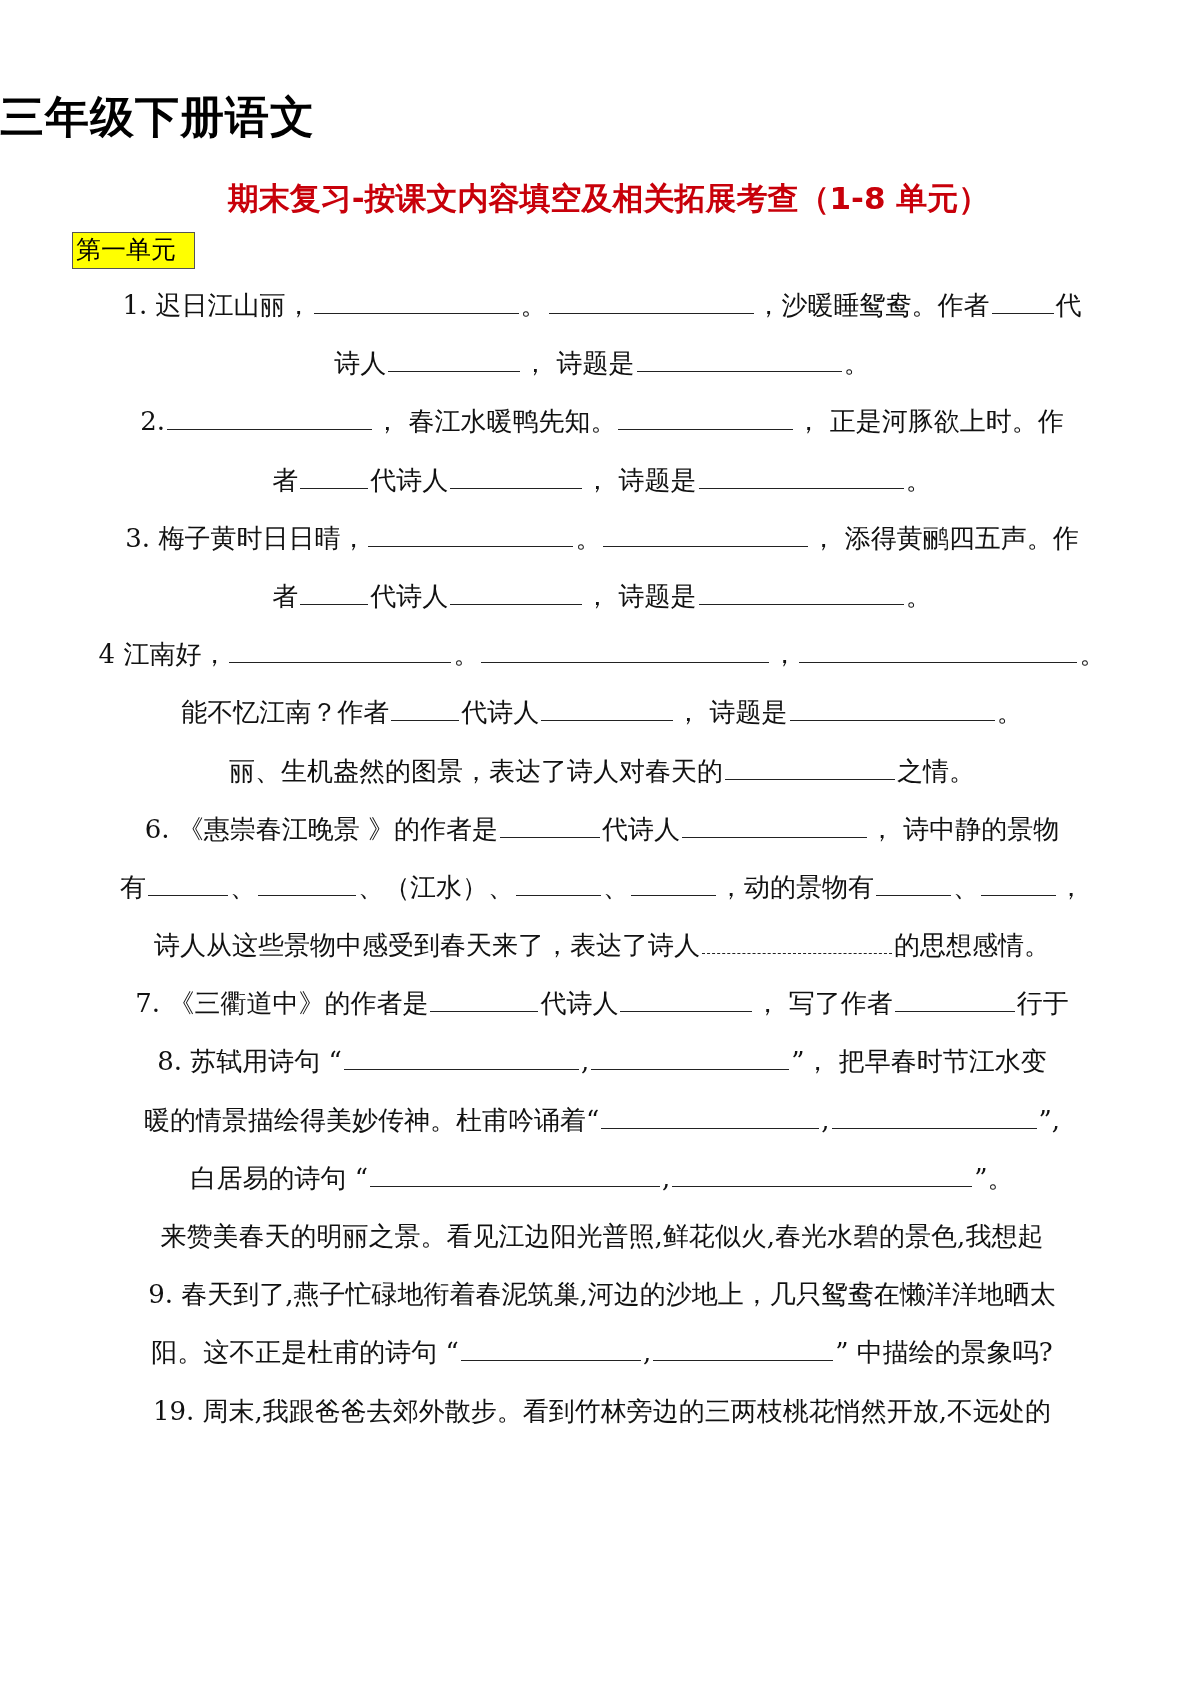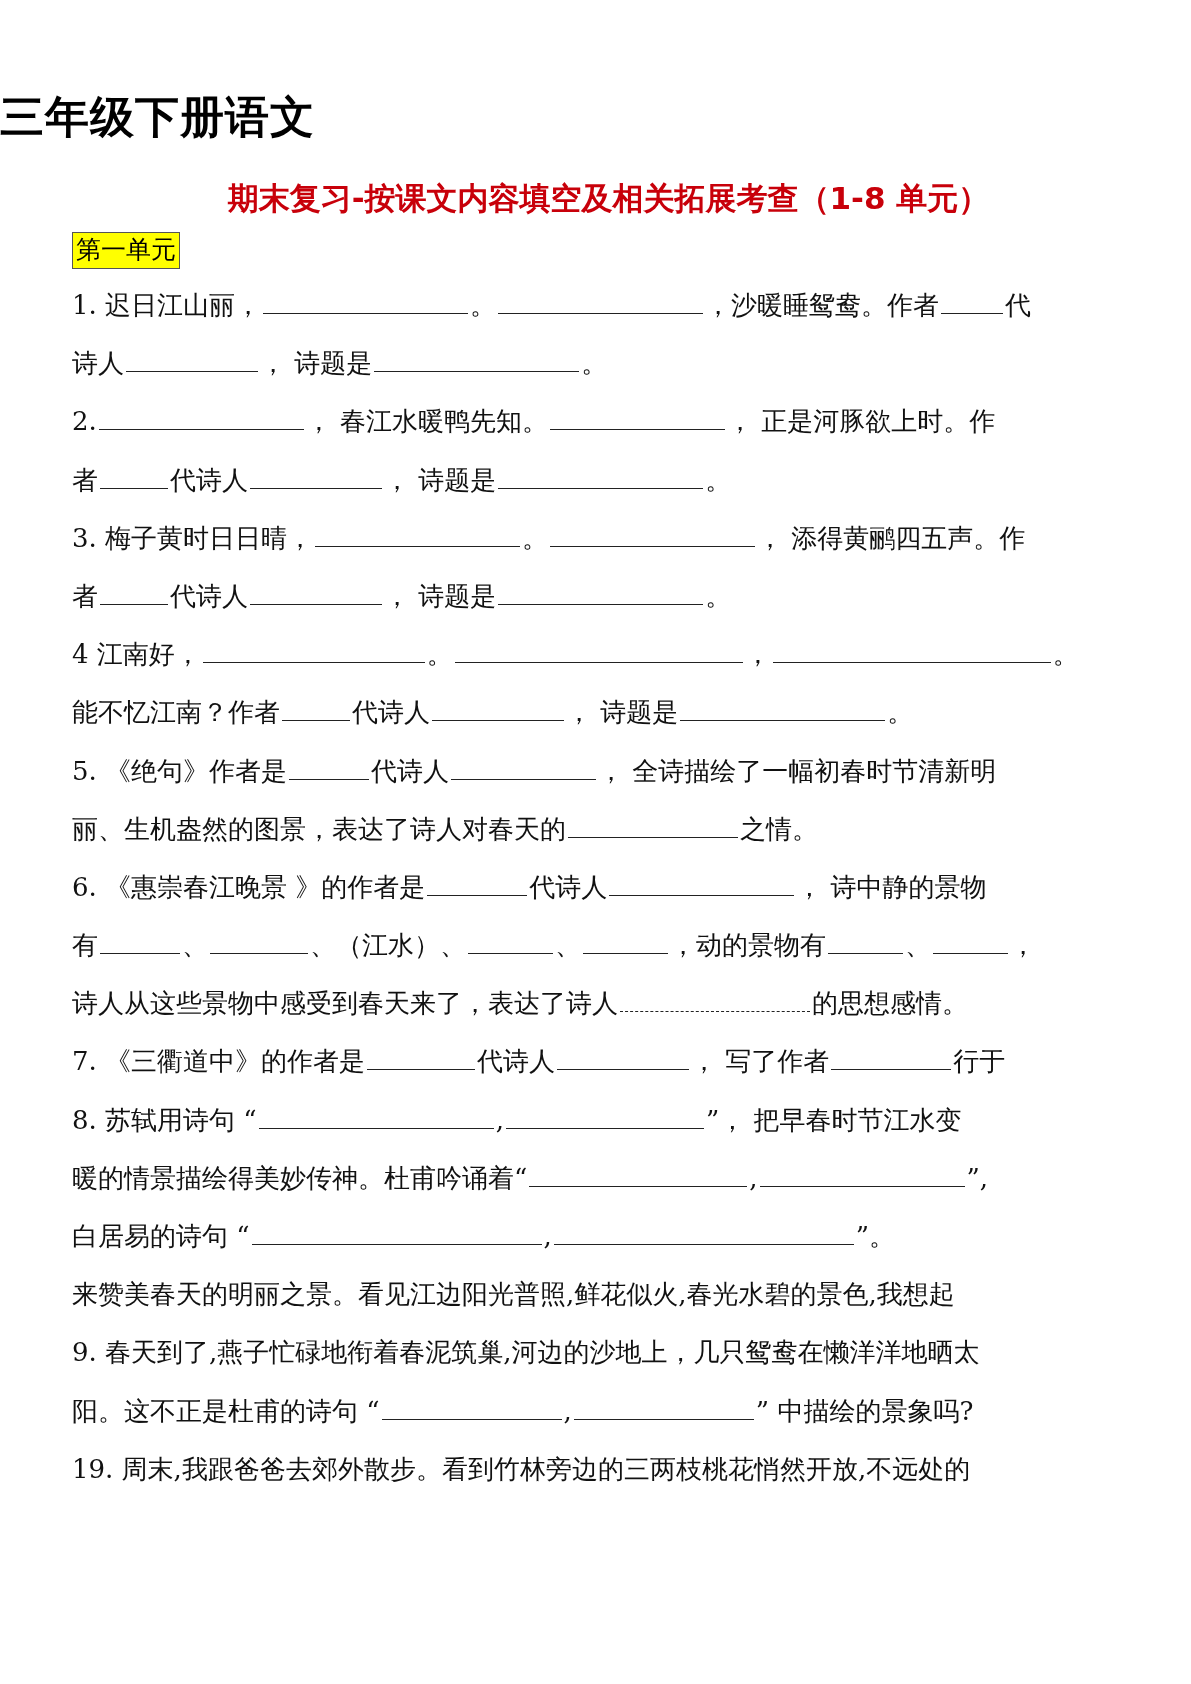--- a/index.html
+++ b/index.html
@@ -5,24 +5,24 @@
   html, body { margin: 0; padding: 0; background: #ffffff; }
   body { width: 1191px; height: 1684px; position: relative; overflow: hidden;
          font-family: "DejaVu Serif", "Liberation Serif", serif; color: #111; }
   .title { position: absolute; top: 88px; left: 0; width: 1191px; text-align: left;
            font-family: "DejaVu Sans", "Liberation Sans", sans-serif; font-weight: bold;
            font-size: 44px; letter-spacing: 1px; color: #000; }
   .subtitle { position: absolute; top: 178px; left: 13px; width: 1191px; text-align: center;
               font-family: "DejaVu Sans", "Liberation Sans", sans-serif; font-weight: bold;
               font-size: 31px; color: #c8000a; letter-spacing: 0px; }
   .unit-badge { position: absolute; top: 232px; left: 72px; background: #ffff00;
-                border: 1px solid #555; padding: 1px 3px 2px 3px; font-size: 25px;
+                border: 1px solid #555; padding: 1px 18px 2px 3px; font-size: 25px;
                 font-family: "DejaVu Sans", "Liberation Sans", sans-serif; color: #000; line-height: 32px; }
   .lines { position: absolute; top: 285px; left: 72px; width: 1060px; }
-  .line { height: 58.2px; line-height: 40px; font-size: 26px; white-space: nowrap; position: relative; }
+  .line { height: 58.2px; line-height: 40px; font-size: 26px; white-space: nowrap; position: relative; text-align: center; }
   .seg { display: inline-block; vertical-align: baseline; }
   .blank { display: inline-block; border-bottom: 1.6px solid #222; height: 24px; vertical-align: baseline;
            margin: 0 2px; }
   .blank.dashed { border-bottom: 1.6px dashed #222; }
 </style>
 </head>
 <body>
 
 <div class="title">三年级下册语文</div>
 <div class="subtitle">期末复习-按课文内容填空及相关拓展考查（1-8 单元）</div>
@@ -30,21 +30,20 @@
 
 <div class="lines" id="lines">
     <div class="line"><span class="seg">1. 迟日江山丽，</span><span class="blank" style="width: 205px;"></span><span class="seg">。 </span><span class="blank" style="width: 205px;"></span><span class="seg">，沙暖睡鸳鸯。作者</span><span class="blank" style="width: 62px;"></span><span class="seg">代</span></div>
     <div class="line"><span class="seg">诗人</span><span class="blank" style="width: 132px;"></span><span class="seg">， 诗题是</span><span class="blank" style="width: 205px;"></span><span class="seg">。</span></div>
     <div class="line"><span class="seg">2. </span><span class="blank" style="width: 205px;"></span><span class="seg">， 春江水暖鸭先知。</span><span class="blank" style="width: 175px;"></span><span class="seg">， 正是河豚欲上时。作</span></div>
     <div class="line"><span class="seg">者</span><span class="blank" style="width: 68px;"></span><span class="seg">代诗人</span><span class="blank" style="width: 132px;"></span><span class="seg">， 诗题是</span><span class="blank" style="width: 205px;"></span><span class="seg">。</span></div>
     <div class="line"><span class="seg">3. 梅子黄时日日晴， </span><span class="blank" style="width: 205px;"></span><span class="seg">。 </span><span class="blank" style="width: 205px;"></span><span class="seg">， 添得黄鹂四五声。作</span></div>
     <div class="line"><span class="seg">者</span><span class="blank" style="width: 68px;"></span><span class="seg">代诗人</span><span class="blank" style="width: 132px;"></span><span class="seg">， 诗题是</span><span class="blank" style="width: 205px;"></span><span class="seg">。</span></div>
     <div class="line"><span class="seg">4 江南好， </span><span class="blank" style="width: 222px;"></span><span class="seg">。</span><span class="blank" style="width: 288px;"></span><span class="seg">，</span><span class="blank" style="width: 278px;"></span><span class="seg">。</span></div>
     <div class="line"><span class="seg">能不忆江南？作者</span><span class="blank" style="width: 68px;"></span><span class="seg">代诗人</span><span class="blank" style="width: 132px;"></span><span class="seg">， 诗题是</span><span class="blank" style="width: 205px;"></span><span class="seg">。</span></div>
-    <div class="line"><span class="seg">5. 《绝句》作者是</span><span class="blank" style="width: 80px;"></span><span class="seg">代诗人</span><span class="blank" style="width: 145px;"></span><span class="seg">， 全诗描绘了一幅初春时节清新明</span></div>
     <div class="line"><span class="seg">丽、生机盎然的图景，表达了诗人对春天的</span><span class="blank" style="width: 170px;"></span><span class="seg">之情。</span></div>
     <div class="line"><span class="seg">6. 《惠崇春江晚景 》的作者是</span><span class="blank" style="width: 100px;"></span><span class="seg">代诗人</span><span class="blank" style="width: 185px;"></span><span class="seg">， 诗中静的景物</span></div>
     <div class="line"><span class="seg">有</span><span class="blank" style="width: 80px;"></span><span class="seg">、</span><span class="blank" style="width: 98px;"></span><span class="seg">、（江水）、</span><span class="blank" style="width: 85px;"></span><span class="seg">、</span><span class="blank" style="width: 85px;"></span><span class="seg">，动的景物有</span><span class="blank" style="width: 75px;"></span><span class="seg">、</span><span class="blank" style="width: 75px;"></span><span class="seg">，</span></div>
     <div class="line"><span class="seg">诗人从这些景物中感受到春天来了，表达了诗人</span><span class="blank dashed" style="width: 190px;"></span><span class="seg">的思想感情。</span></div>
     <div class="line"><span class="seg">7. 《三衢道中》的作者是</span><span class="blank" style="width: 108px;"></span><span class="seg">代诗人</span><span class="blank" style="width: 132px;"></span><span class="seg">， 写了作者</span><span class="blank" style="width: 120px;"></span><span class="seg">行于</span></div>
     <div class="line"><span class="seg">8. 苏轼用诗句 “</span><span class="blank" style="width: 235px;"></span><span class="seg">,</span><span class="blank" style="width: 198px;"></span><span class="seg">”， 把早春时节江水变</span></div>
     <div class="line"><span class="seg">暖的情景描绘得美妙传神。杜甫吟诵着“</span><span class="blank" style="width: 218px;"></span><span class="seg">,</span><span class="blank" style="width: 205px;"></span><span class="seg">”,</span></div>
     <div class="line"><span class="seg">白居易的诗句 “</span><span class="blank" style="width: 290px;"></span><span class="seg">,</span><span class="blank" style="width: 300px;"></span><span class="seg">”。</span></div>
     <div class="line"><span class="seg">来赞美春天的明丽之景。看见江边阳光普照,鲜花似火,春光水碧的景色,我想起</span></div>
     <div class="line"><span class="seg">9. 春天到了,燕子忙碌地衔着春泥筑巢,河边的沙地上，几只鸳鸯在懒洋洋地晒太</span></div>

